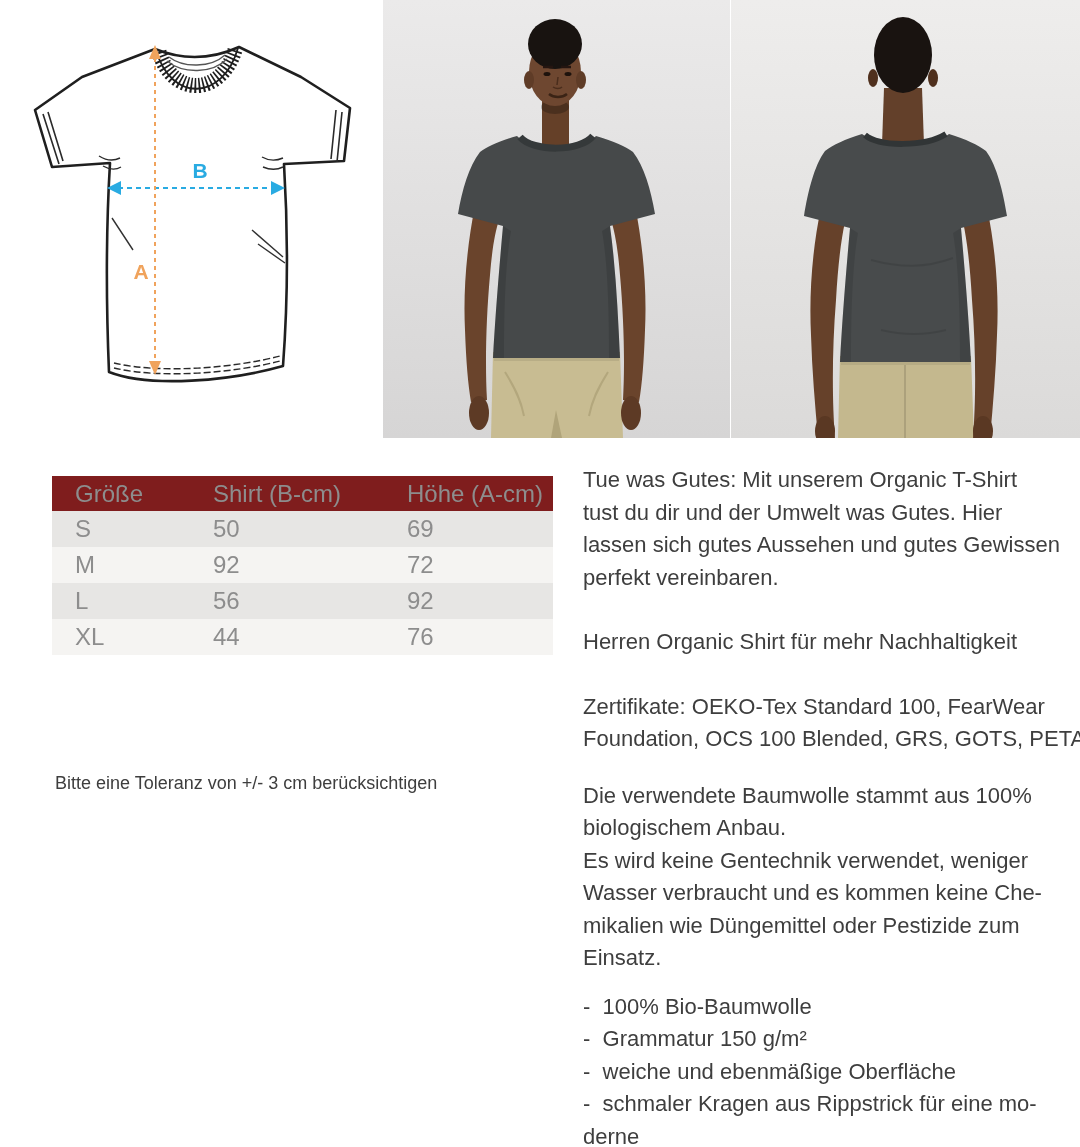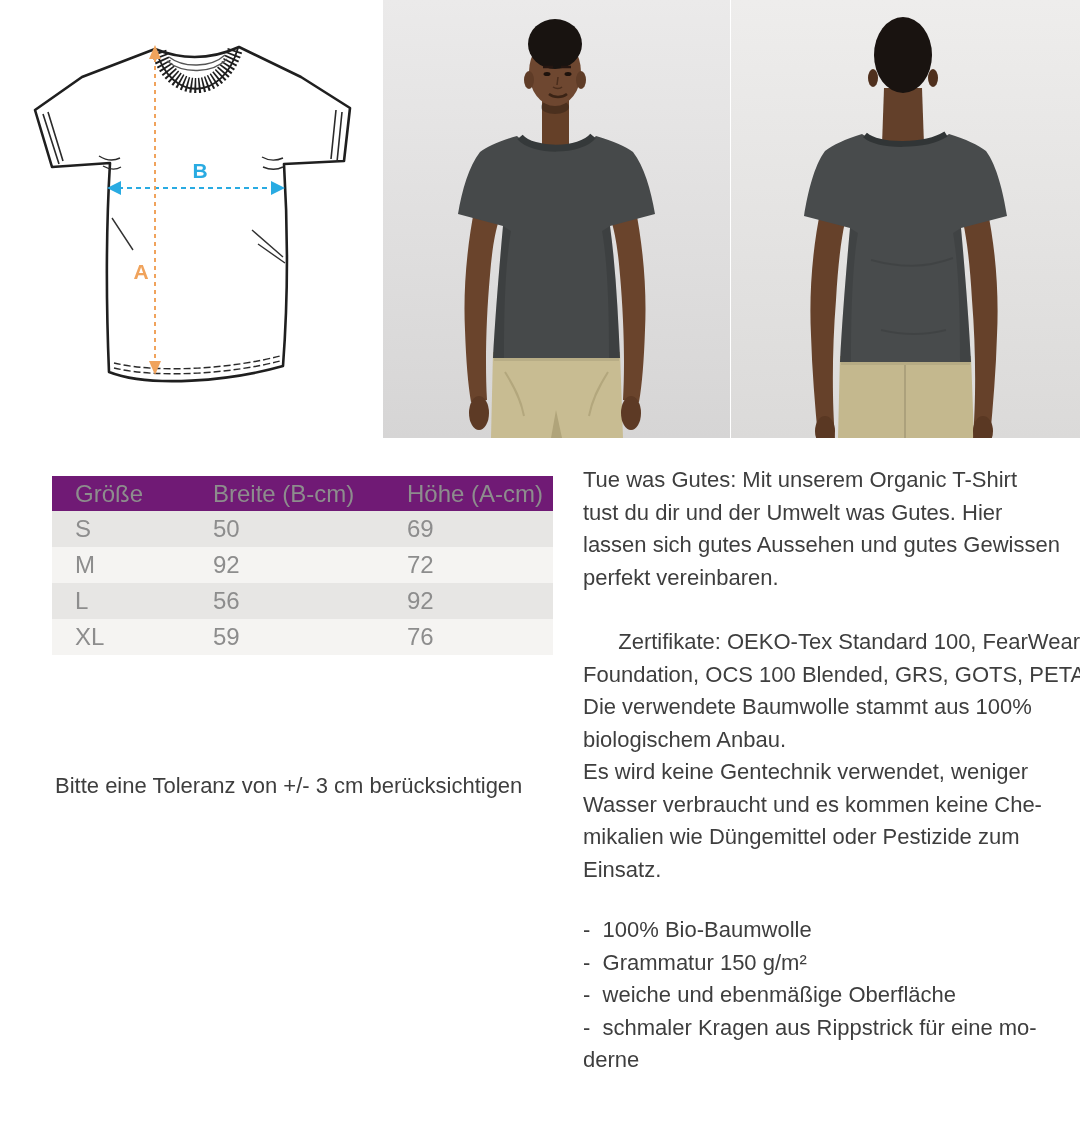--- a/index.html
+++ b/index.html
@@ -9,32 +9,32 @@
   
   .diagram-box{position:absolute;left:0;top:0;width:383px;height:445px;background:#fff;}
   .photo{position:absolute;top:0;height:438px;overflow:hidden;}
   .photo.front{left:383px;width:347px;}
   .photo.back{left:730px;width:350px;border-left:1px solid rgba(255,255,255,.65);}
 
   
   .size-table{position:absolute;left:52px;top:476px;width:501px;border-collapse:collapse;table-layout:fixed;
               font-size:24px;color:#8d8d8d;}
   .size-table col.c1{width:161px;} .size-table col.c2{width:194px;} .size-table col.c3{width:146px;}
-  .size-table th{font-weight:normal;text-align:left;height:35px;background:#701a75;padding:0;}
+  .size-table th{font-weight:normal;text-align:left;height:35px;background:#7f1d1d;padding:0;}
   .size-table td{height:36px;padding:0;}
   .size-table th:first-child,.size-table td:first-child{padding-left:23px;}
   .size-table tbody tr:nth-child(odd){background:#e7e6e4;}
   .size-table tbody tr:nth-child(even){background:#f5f4f2;}
 
-  .tolerance{position:absolute;left:55px;top:773px;font-size:22px;color:#3e3e3e;white-space:pre;}
+  .tolerance{position:absolute;left:55px;top:773px;font-size:18px;color:#3e3e3e;white-space:pre;}
 
   
   .description{position:absolute;left:583px;top:464px;width:497px;font-size:22px;line-height:32.5px;color:#3e3e3e;}
   .para{white-space:pre;margin:0;}
-  .mb32{margin-bottom:32px;} .mb24{text-align:right;} .mb20{margin-bottom:28px;}
+  .mb32{margin-bottom:32px;} .mb24{margin-bottom:24px;} .mb20{margin-bottom:16px;}
 </style>
 </head>
 <body>
 
 <div class="canvas">
 
   <div class="diagram-box">
     <svg width="383" height="445" viewBox="0 0 383 445">
 
       <path d="M 155,49 Q 197,66 239,47 L 301,77 L 350,108 L 344,161 L 284,164
@@ -155,21 +155,21 @@
 
   <table class="size-table">
     <colgroup>
         <col class="c1">
         <col class="c2">
         <col class="c3">
       </colgroup>
     <thead>
       <tr>
         <th>Größe</th>
-        <th>Breite (B-cm)</th>
+        <th>Shirt (B-cm)</th>
         <th>Höhe (A-cm)</th>
       </tr>
     </thead>
     <tbody>
       <tr>
         <td>S</td>
         <td>50</td>
         <td>69</td>
       </tr>
       <tr>
@@ -177,33 +177,34 @@
         <td>92</td>
         <td>72</td>
       </tr>
       <tr>
         <td>L</td>
         <td>56</td>
         <td>92</td>
       </tr>
       <tr>
         <td>XL</td>
-        <td>59</td>
+        <td>44</td>
         <td>76</td>
       </tr>
     </tbody>
   </table>
 
   <div class="tolerance">Bitte eine Toleranz von +/- 3 cm berücksichtigen</div>
 
   <div class="description">
     <div class="para mb32">Tue was Gutes: Mit unserem Organic T-Shirt
 tust du dir und der Umwelt was Gutes. Hier
 lassen sich gutes Aussehen und gutes Gewissen
 perfekt vereinbaren.</div>
+    <div class="para mb32">Herren Organic Shirt für mehr Nachhaltigkeit</div>
     <div class="para mb24">Zertifikate: OEKO-Tex Standard 100, FearWear
 Foundation, OCS 100 Blended, GRS, GOTS, PETA</div>
     <div class="para mb20">Die verwendete Baumwolle stammt aus 100%
 biologischem Anbau.
 Es wird keine Gentechnik verwendet, weniger
 Wasser verbraucht und es kommen keine Che-
 mikalien wie Düngemittel oder Pestizide zum
 Einsatz.</div>
     <div class="para">-  100% Bio-Baumwolle
 -  Grammatur 150 g/m²

